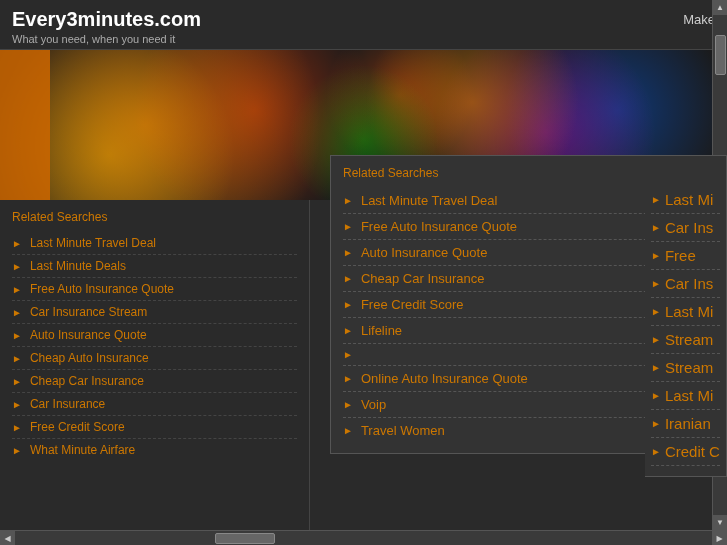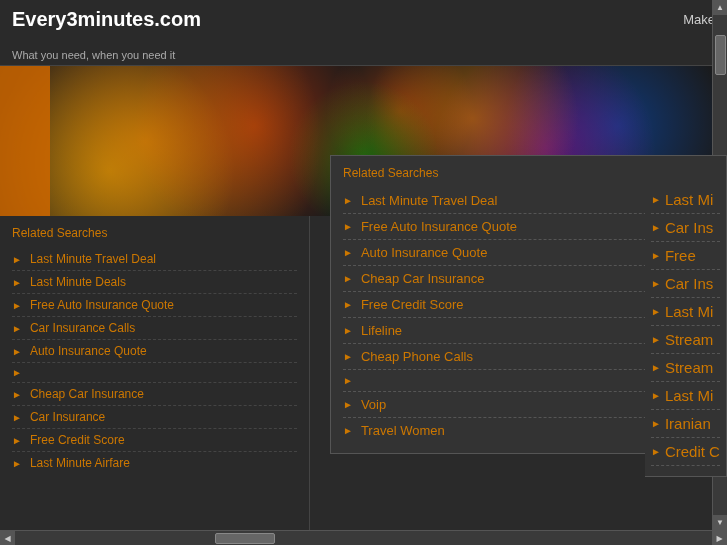--- a/index.html
+++ b/index.html
@@ -23,21 +23,21 @@
       border-bottom: 1px solid #444;
     }
     #header-left h1 {
       color: #ffffff;
       font-size: 20px;
       font-weight: bold;
     }
     #header-left p {
       color: #aaaaaa;
       font-size: 11px;
-      margin-top: 18px;
+      margin-top: 2px;
     }
     #header-right {
       display: flex;
       align-items: center;
       color: #cccccc;
       font-size: 13px;
       margin-top: 4px;
     }
 
     
@@ -329,44 +329,45 @@
     <div class="search-item">
       <span class="arrow-icon">►</span>
       <a>Last Minute Deals</a>
     </div>
     <div class="search-item">
       <span class="arrow-icon">►</span>
       <a>Free Auto Insurance Quote</a>
     </div>
     <div class="search-item">
       <span class="arrow-icon">►</span>
-      <a>Car Insurance Calls</a>
+      <a>Car Insurance Stream</a>
     </div>
     <div class="search-item">
       <span class="arrow-icon">►</span>
       <a>Auto Insurance Quote</a>
     </div>
     <div class="search-item">
       <span class="arrow-icon">►</span>
+      <a>Cheap Auto Insurance</a>
     </div>
     <div class="search-item">
       <span class="arrow-icon">►</span>
       <a>Cheap Car Insurance</a>
     </div>
     <div class="search-item">
       <span class="arrow-icon">►</span>
       <a>Car Insurance</a>
     </div>
     <div class="search-item">
       <span class="arrow-icon">►</span>
       <a>Free Credit Score</a>
     </div>
     <div class="search-item">
       <span class="arrow-icon">►</span>
-      <a>Last Minute Airfare</a>
+      <a>What Minute Airfare</a>
     </div>
   </div>
 </div>
 
 <div id="right-panel">
   <div class="panel-title">Related Searches</div>
 
   <div class="right-search-item">
     <span class="right-arrow-icon">►</span>
     <a>Last Minute Travel Deal</a>
@@ -386,24 +387,24 @@
   <div class="right-search-item">
     <span class="right-arrow-icon">►</span>
     <a>Free Credit Score</a>
   </div>
   <div class="right-search-item">
     <span class="right-arrow-icon">►</span>
     <a>Lifeline</a>
   </div>
   <div class="right-search-item">
     <span class="right-arrow-icon">►</span>
-    <a>Cheap Phone Calls</a>
-  </div>
-  <div class="right-search-item">
-    <span class="right-arrow-icon">►</span>
+  </div>
+  <div class="right-search-item">
+    <span class="right-arrow-icon">►</span>
+    <a>Online Auto Insurance Quote</a>
   </div>
   <div class="right-search-item">
     <span class="right-arrow-icon">►</span>
     <a>Voip</a>
   </div>
   <div class="right-search-item">
     <span class="right-arrow-icon">►</span>
     <a>Travel Women</a>
   </div>
 </div>

